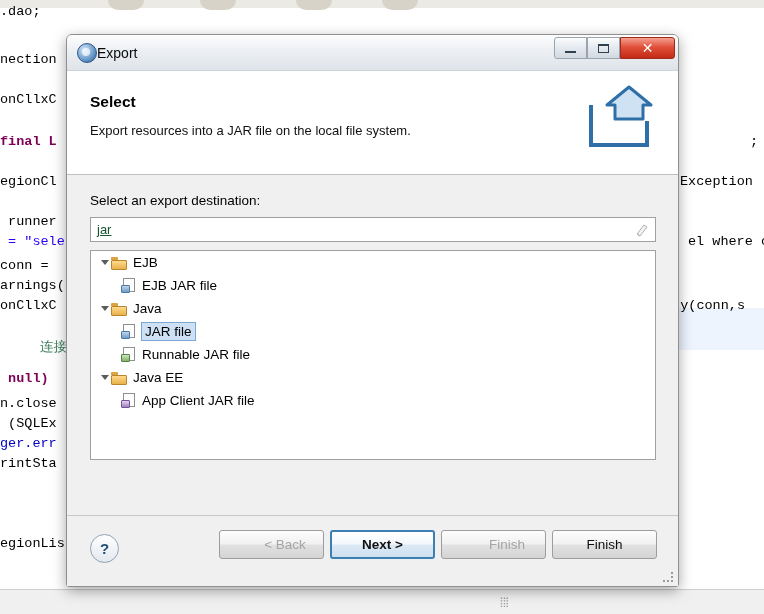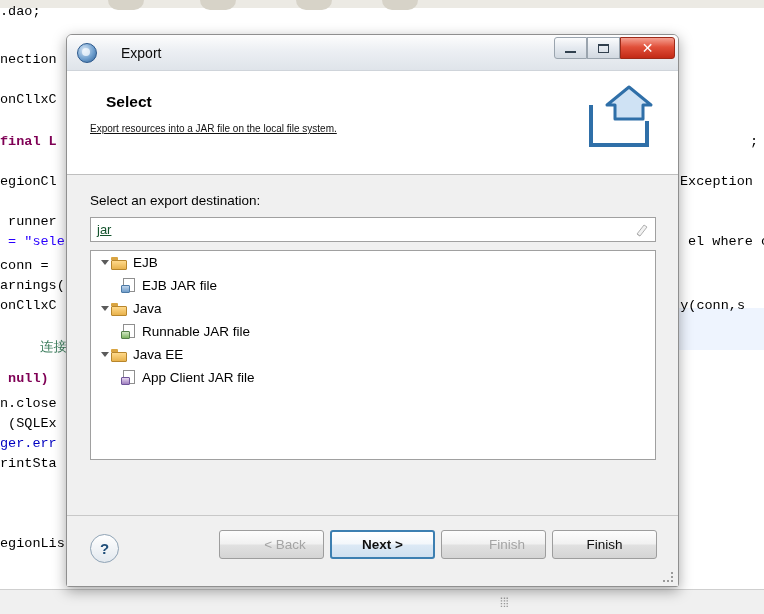--- a/index.html
+++ b/index.html
@@ -108,21 +108,21 @@
   #dialog-icon::after {
     content: "";
     position: absolute;
     left: 4px; top: 4px;
     width: 8px; height: 8px;
     border-radius: 50%;
     background: #f7fbff;
     opacity: 0.75;
   }
   #dialog-title-text {
-    margin-left: 24px;
+    margin-left: 0;
     font-size: 14px;
     color: #0b0b0b;
     font-family: "Liberation Sans", sans-serif;
   }
   .win-btn {
     position: absolute;
     top: 2px;
     width: 33px;
     height: 22px;
     border: 1px solid #9aa4ae;
@@ -165,28 +165,26 @@
     background: #ffffff;
     border-bottom: 1px solid #bfbfbf;
     box-sizing: border-box;
   }
   #header-title {
     position: absolute;
     left: 23px; top: 22px;
     font-size: 15.5px;
     font-weight: bold;
     color: #000000;
-    margin-left: 16px;
   }
   #header-desc {
     position: absolute;
     left: 23px; top: 52px;
-    font-size: 10px;
+    font-size: 13px;
     color: #111111;
-    text-decoration: underline;
   }
   #header-icon {
     position: absolute;
     right: 17px; top: 14px;
     width: 76px; height: 64px;
   }
 
   
   #dialog-body {
     position: relative;
@@ -485,20 +483,27 @@
         <span class="arrow expanded">
             <i></i>
           </span>
         <span class="folder-icon">
             <span class="tab"></span>
             <span class="body"></span>
           </span>
         <span class="node-label">Java</span>
       </div>
 
+      <div class="tree-row level-1 selected">
+        <span class="jar-icon">
+            <span class="page"></span>
+            <span class="badge"></span>
+          </span>
+        <span class="node-label">JAR file</span>
+      </div>
 
       <div class="tree-row level-1">
         <span class="jar-icon green">
             <span class="page"></span>
             <span class="badge"></span>
           </span>
         <span class="node-label">Runnable JAR file</span>
       </div>
 
       <div class="tree-row level-0">

